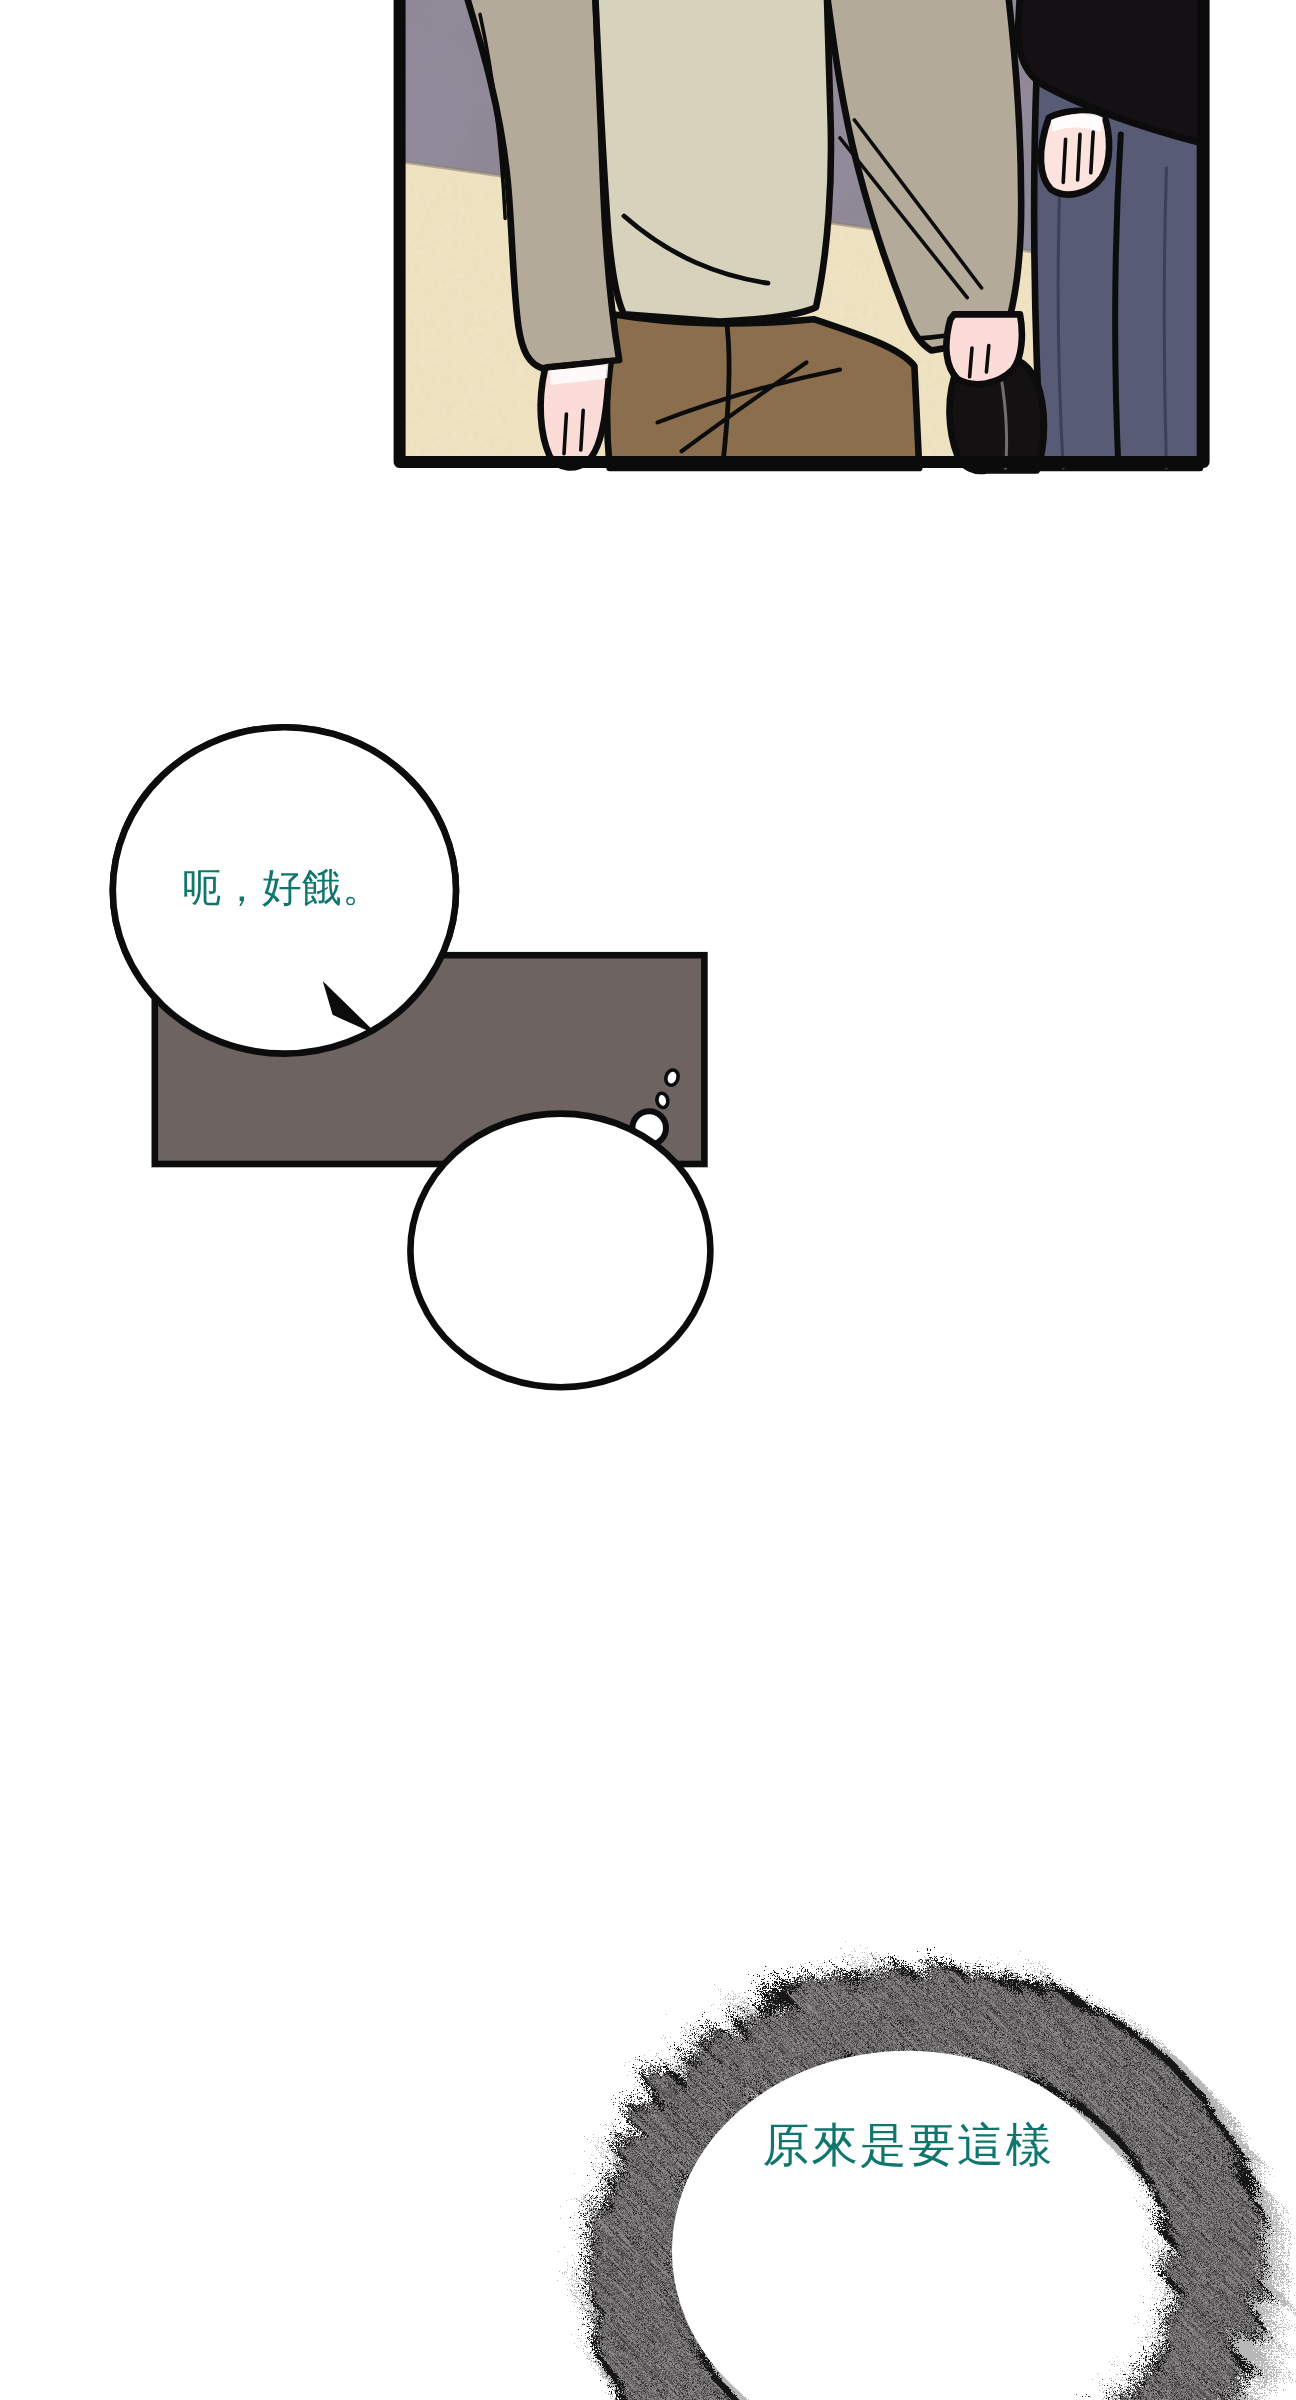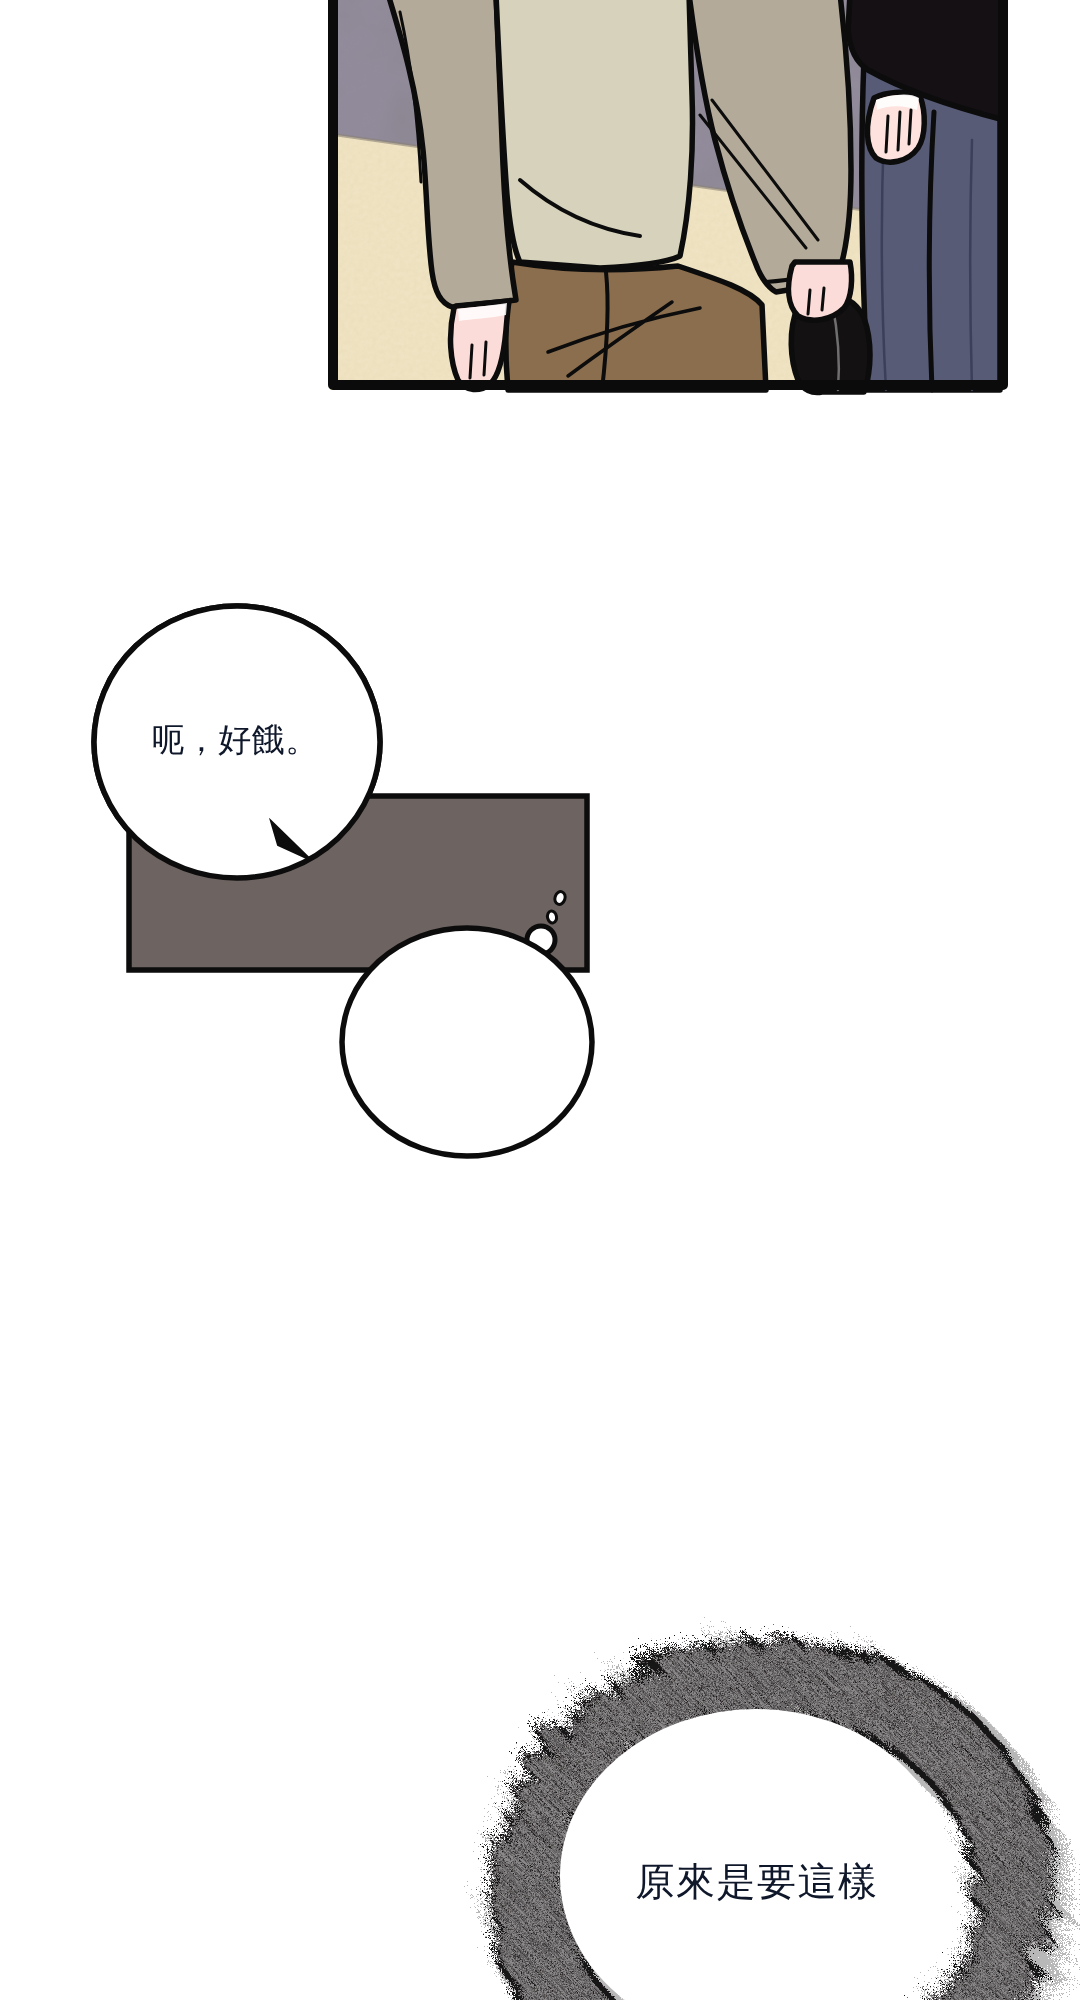--- a/index.html
+++ b/index.html
@@ -1,24 +1,24 @@
 <!DOCTYPE html>
 <html style="--page-bg: #ffffff; --wall: #8d8793; --floor: #efe3c3; --ljacket: #b4aa99; --lshirt: #d6d2bc; --lpants: #8a6e4e; --lskin: #fcdcd8; --shoes: #141112; --rjacket: #141014; --rpants: #575b76; --rskin: #fde2de; --capbox: #6d6361; --ring: #171314;"><head>
 <meta charset="utf-8">
 <style>
   html,body{margin:0;padding:0;background:#ffffff;}
   .page{position:relative;width:1080px;height:2000px;background:var(--page-bg,#ffffff);overflow:hidden;
         font-family:"Liberation Sans",sans-serif;}
   .art{position:absolute;left:0;top:0;}
-  .txt{position:absolute;color:#0f172a;text-align:center;white-space:nowrap;}
+  .txt{position:absolute;color:#0f766e;text-align:center;white-space:nowrap;}
   .txt-gothic{font-family:"Liberation Sans","DejaVu Sans",sans-serif;}
   .txt-ming{font-family:"Liberation Serif","DejaVu Serif",serif;}
   #bubble1-text{left:112px;top:718px;width:246px;font-size:33px;letter-spacing:0.5px;}
   #bubble2-text{left:347px;top:1021px;width:240px;font-size:35px;letter-spacing:1px;}
-  #burst-text{left:557px;top:1859px;width:400px;font-size:39px;line-height:46px;letter-spacing:1.5px;white-space:normal;}
+  #burst-text{left:557px;top:1766px;width:400px;font-size:39px;line-height:46px;letter-spacing:1.5px;white-space:normal;}
 </style>
 </head>
 <body>
 
 <div class="page">
 
   <svg class="art" width="1080" height="2000" viewBox="0 0 1080 2000" xmlns="http://www.w3.org/2000/svg">
     <defs>
       <filter id="wallnoise" x="-5%" y="-5%" width="110%" height="110%">
         <feTurbulence type="fractalNoise" baseFrequency="0.018 0.02" numOctaves="4" seed="3" result="n"></feTurbulence>

